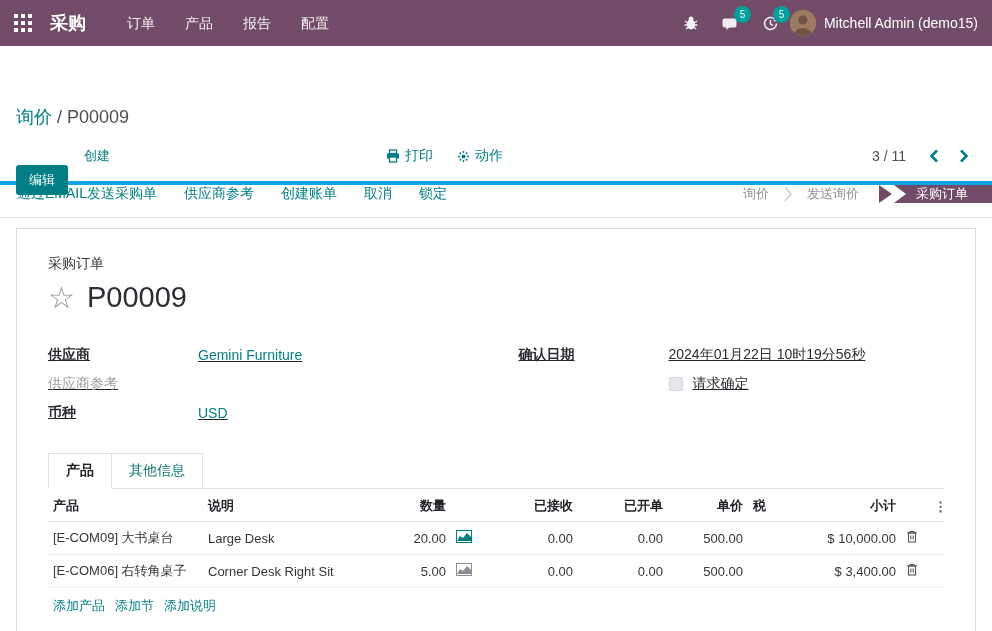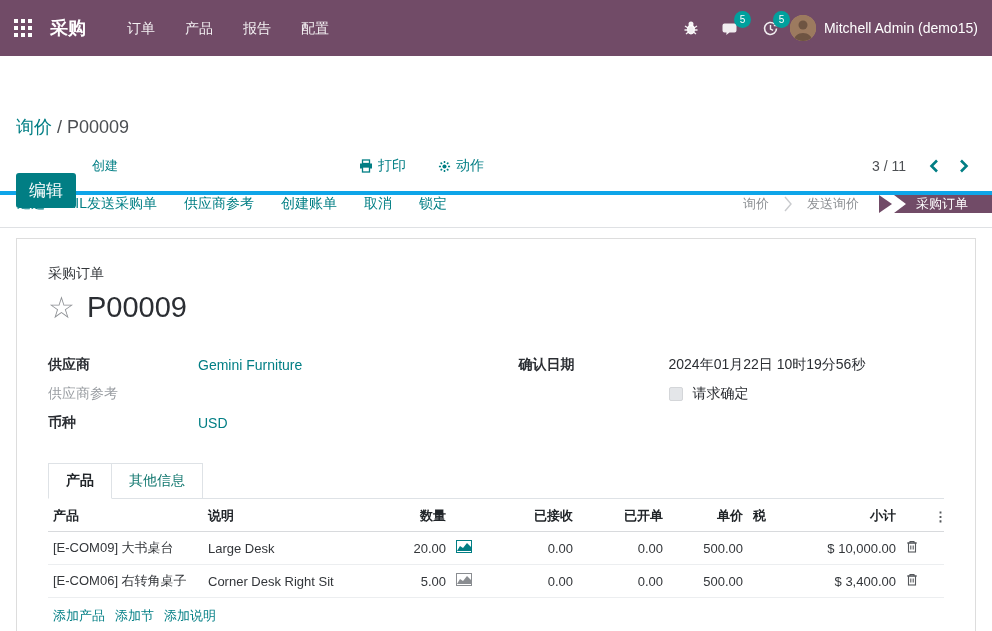--- a/index.html
+++ b/index.html
@@ -1,41 +1,41 @@
 <!DOCTYPE html>
 <html><head>
 <meta charset="utf-8">
 <style>
   * { margin:0; padding:0; box-sizing:border-box; }
   body { font-family:"Liberation Sans", sans-serif; background:#fff; color:#212529; }
   .screen { width:992px; height:631px; overflow:hidden; position:relative; background:#fff; }
 
   
-  .navbar { height:56px; background:#714B67; display:flex; align-items:center; color:#fff; }
+  .navbar { height:46px; background:#714B67; display:flex; align-items:center; color:#fff; }
   .apps-toggle { padding:0 14px; display:flex; align-items:center; cursor:pointer; }
   .app-name { font-size:18px; font-weight:700; margin:0 26px 0 4px; }
   .nav-item { font-size:14px; padding:0 15px; line-height:46px; color:rgba(255,255,255,.92); cursor:pointer; }
   .nav-spacer { flex:1; }
   .systray { display:flex; align-items:center; }
   .systray-item { position:relative; padding:0 11px; display:flex; align-items:center; cursor:pointer; color:rgba(255,255,255,.9); }
   .badge { position:absolute; top:-9px; right:0px; background:#00A09D; color:#fff; border-radius:50%;
            width:17px; height:17px; font-size:10px; display:flex; align-items:center; justify-content:center; }
   .company { font-size:14px; margin:0 22px 0 28px; }
   .user { display:flex; align-items:center; font-size:14px; padding-right:14px; cursor:pointer; }
   .avatar { width:26px; height:26px; border-radius:50%; background:#b08968; margin-right:8px; overflow:hidden; display:flex; align-items:flex-end; justify-content:center; }
 
   
   .control-panel { padding:12px 16px 0 16px; }
   .breadcrumb { font-size:18px; margin-bottom:12px;margin-top:47px; }
   .breadcrumb .parent { color:#017E84; cursor:pointer; }
   .breadcrumb .sep, .breadcrumb .current { color:#4c4f53; }
   .cp-row { display:flex; align-items:center; position:relative; height:30px; margin-bottom:10px; }
-  .btn-edit { background:#017E84; color:#fff; border:none; font-size:17px; padding:6px 13px; border-radius:3px; cursor:pointer; font-family:inherit;margin-top:48px; }
+  .btn-edit { background:#017E84; color:#fff; border:none; font-size:13px; padding:6px 13px; border-radius:3px; cursor:pointer; font-family:inherit;margin-top:48px; }
   .btn-create { background:none; border:none; color:#017E84; font-size:13px; margin-left:16px; cursor:pointer; font-family:inherit; }
-  .cp-center { position:absolute; left:343px; display:flex; gap:32px;text-align:right; }
+  .cp-center { position:absolute; left:370px; display:flex; gap:24px;text-align:right; }
   .cp-menu { display:flex; align-items:center; gap:5px; color:#017E84; font-size:14px; cursor:pointer; }
   .pager { margin-left:auto; display:flex; align-items:center; gap:6px; }
   .pager-count { font-size:14px; color:#4c4f53; margin-right:10px; }
   .pager-btn { color:#017E84; cursor:pointer; display:flex; align-items:center; padding:2px 6px; }
 
   
   .statusbar { height:37px; border-top:4px solid #0ea5e9; border-bottom:1px solid #dfe1e4; display:flex; align-items:flex-start; background:#fff;gap:22px; }
   .sb-buttons { display:flex; align-items:center; gap:27px; padding-left:17px; }
   .sb-btn { background:none; border:none; color:#017E84; font-size:14px; font-weight:500; cursor:pointer; font-family:inherit; white-space:nowrap; }
   .sb-steps { margin-left:auto; display:flex; align-items:stretch; }
@@ -44,21 +44,21 @@
   .step-arrowhead { width:13px; background:#714B67; clip-path:polygon(0 0, 100% 50%, 0 100%); margin:0 2px 0 6px; }
   .step.active { background:#714B67; color:#fff; padding:0 24px 0 22px; clip-path:polygon(0 0,100% 0,100% 100%,0 100%,12px 50%); }
 
   
   .sheet { margin:10px 16px 0 16px; border:1px solid #ddd; background:#fff; height:480px; padding:26px 31px; }
   .doc-type { font-size:14px; color:#33363a; margin-bottom:8px; }
   .title-row { display:flex; align-items:center; gap:12px; margin-bottom:26px; }
   .star { font-size:30px; color:#8f9296; line-height:1; cursor:pointer; }
   .doc-title { font-size:29px; color:#2b2e33; }
 
-  .fields { display:grid; grid-template-columns:1fr 1fr; column-gap:45px; }
+  .fields { display:grid; grid-template-columns:1fr 1fr; column-gap:45px;text-decoration:underline; }
   .frow { display:flex; align-items:center; min-height:29px; font-size:14px; }
   .flabel { width:150px; flex:none; font-weight:700; color:#2b2e33; }
   .flabel.muted { font-weight:400; color:#9a9ea3; }
   .fvalue { color:#2b2e33; }
   .fvalue.link { color:#017E84; cursor:pointer; }
   .checkbox { width:14px; height:14px; background:#e4e6e9; border:1px solid #d4d6d9; border-radius:2px; margin-right:10px; cursor:pointer; }
 
   
   .tabs { display:flex; margin-top:26px; border-bottom:1px solid #dee2e6; }
   .tab { font-size:14px; padding:8px 17px; border:1px solid #dee2e6; margin-bottom:-1px; cursor:pointer; background:#fff; }

